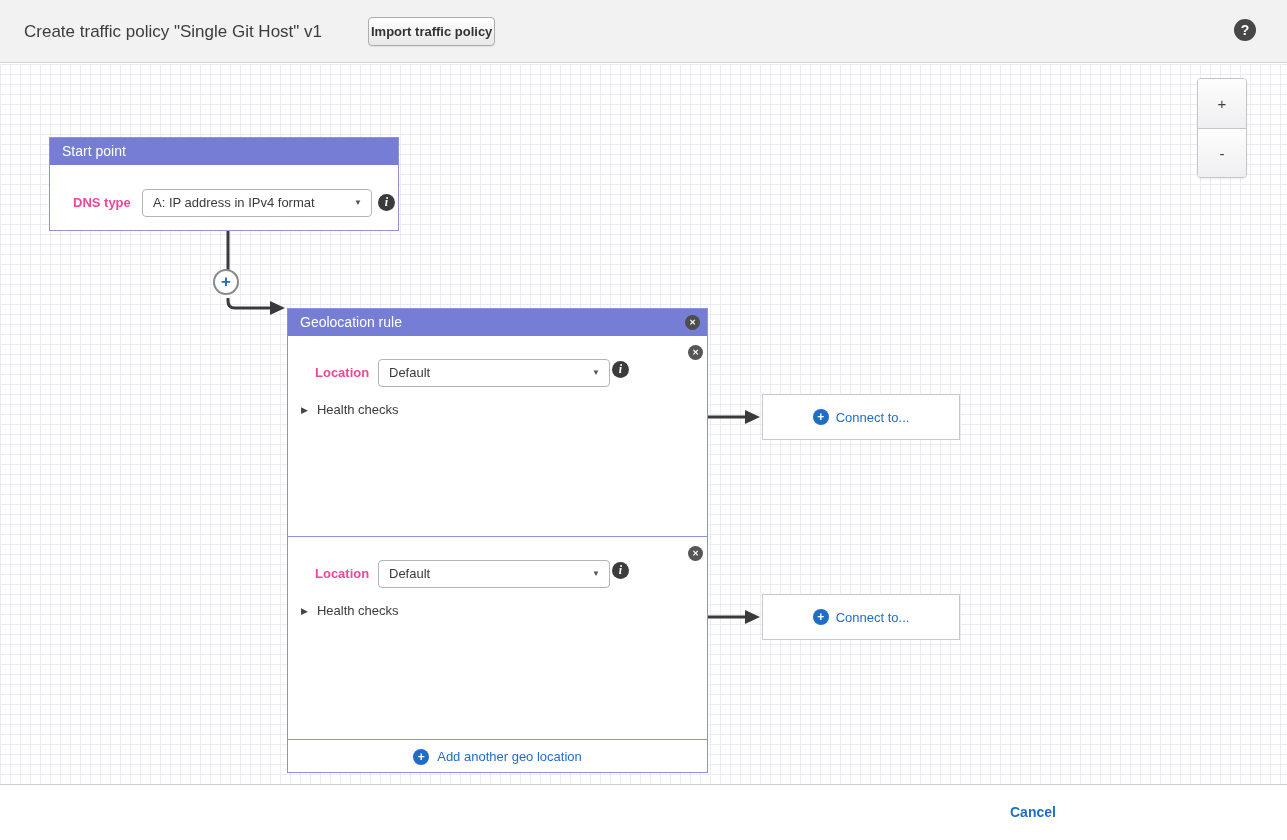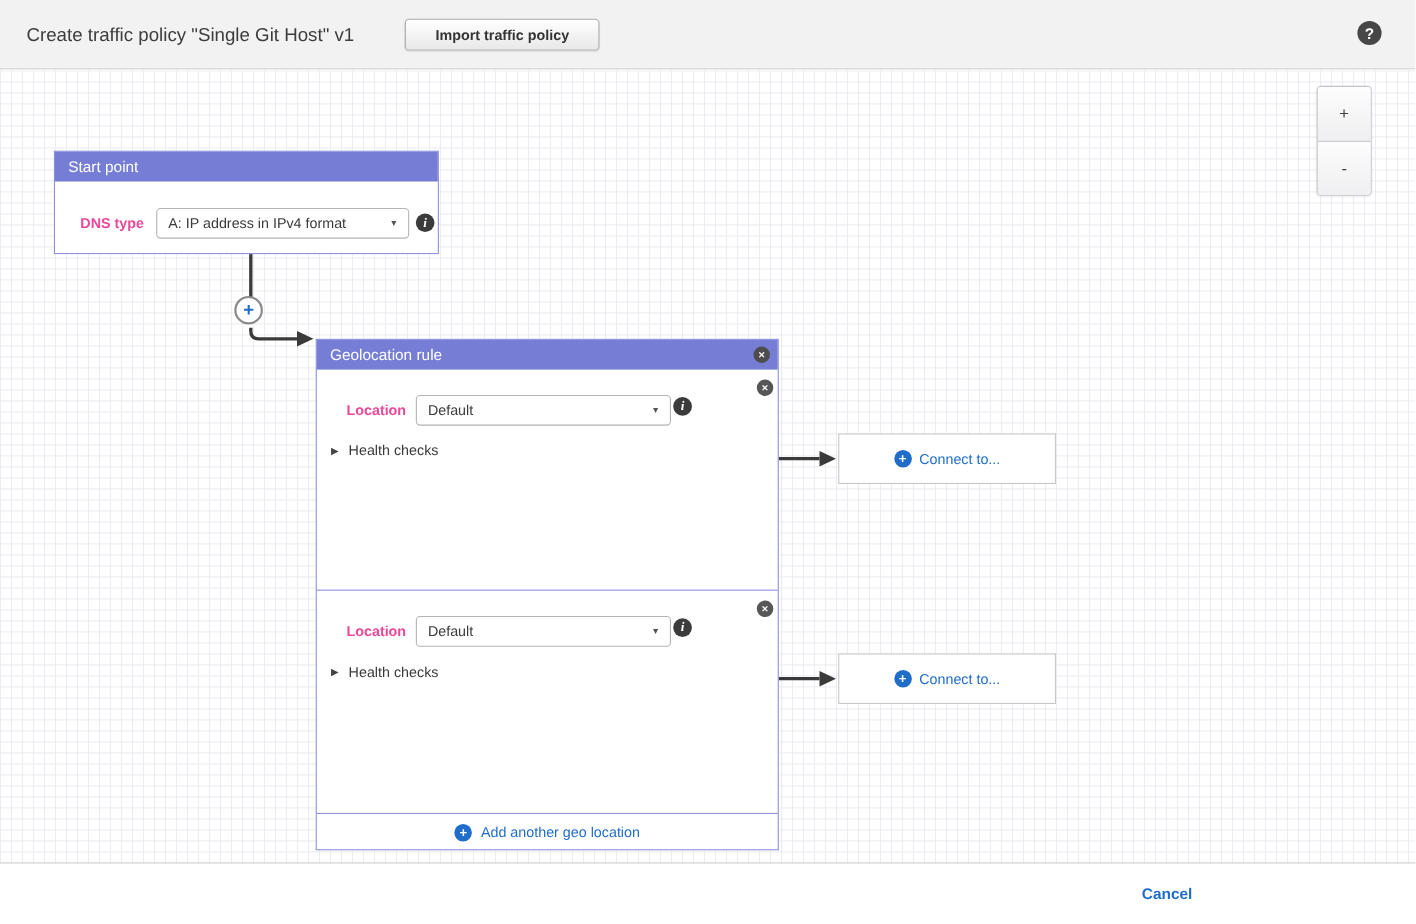--- a/index.html
+++ b/index.html
@@ -10,21 +10,21 @@
   
   .topbar {
     position:absolute; left:0; top:0; width:1287px; height:63px;
     background:#f2f2f2; border-bottom:1px solid #d5d5d5;
   }
   .page-title {
     position:absolute; left:24px; top:0; height:63px; line-height:63px;
     font-size:17px; color:#3c3c3c;
   }
   .btn-import {
-    position:absolute; left:368px; top:17px; height:29px; padding:0 27px;
+    position:absolute; left:368px; top:17px; height:29px; padding:0 2px;
     background:linear-gradient(#ffffff,#e8e8e8);
     border:1px solid #adadad; border-radius:4px;
     font-family:"Liberation Sans",sans-serif; font-size:13px; font-weight:bold; color:#333;
     box-shadow:0 1px 1px rgba(0,0,0,0.08); cursor:pointer;
   }
   .help-circle {
     position:absolute; left:1234px; top:19px; width:22px; height:22px; border-radius:50%;
     background:#474747; color:#fff; font-size:14px; font-weight:bold;
     display:flex; align-items:center; justify-content:center; cursor:pointer;
   }
@@ -101,21 +101,21 @@
     display:flex; align-items:center; justify-content:center; gap:7px; cursor:pointer;
   }
   .plus-node {
     position:absolute; left:213px; top:205px; width:26px; height:26px; border-radius:50%;
     background:#fff; border:2px solid #8a8a8a; color:#1f6dc9;
     display:flex; align-items:center; justify-content:center;
     font-size:17px; font-weight:bold; cursor:pointer; z-index:3;
   }
   
   .cancel-link {
-    position:absolute; left:1038px; top:804px; font-size:14px; font-weight:bold; color:#1f6dc9;
+    position:absolute; left:1010px; top:804px; font-size:14px; font-weight:bold; color:#1f6dc9;
     cursor:pointer;
   }
   .btn-create {
     position:absolute; left:1103px; top:797px; height:31px; padding:0 16px;
     background:linear-gradient(#4199e9,#1a72c8);
     border:1px solid #16568f; border-radius:4px;
     font-family:"Liberation Sans",sans-serif; font-size:14px; font-weight:bold; color:#fff;
     box-shadow:0 1px 1px rgba(0,0,0,0.15); cursor:pointer;
   }
 </style>

